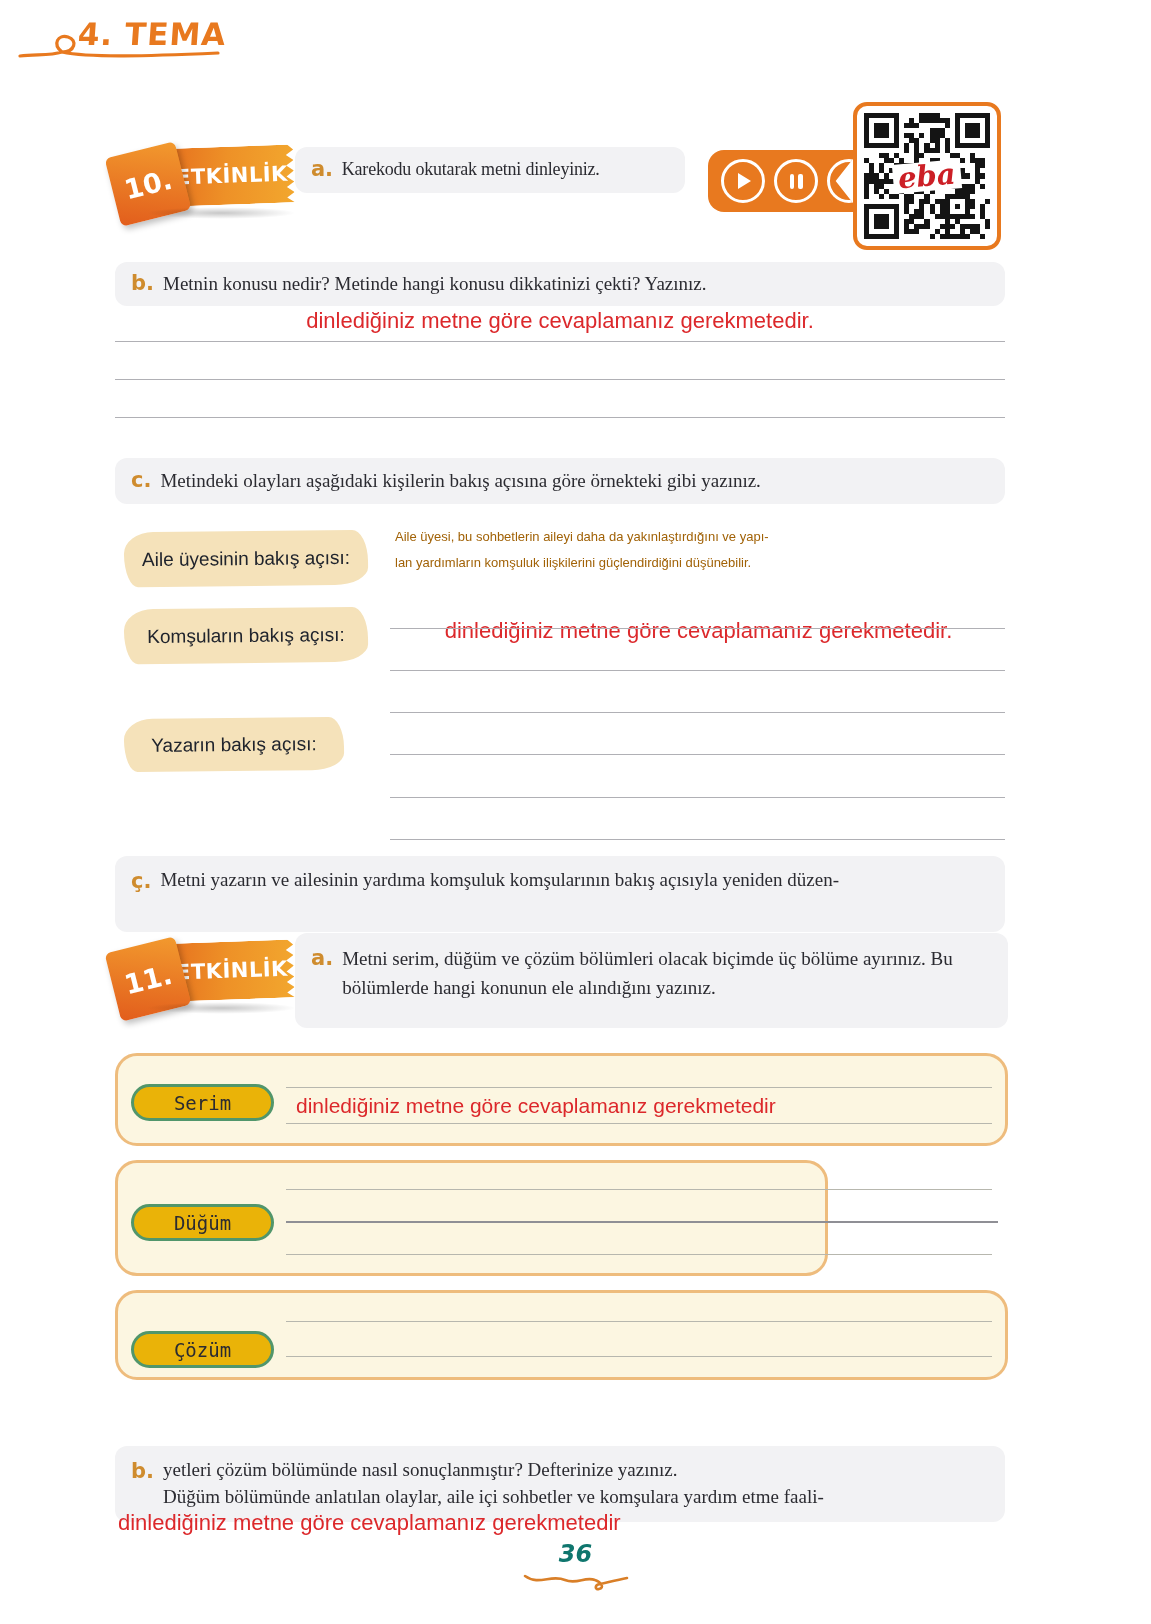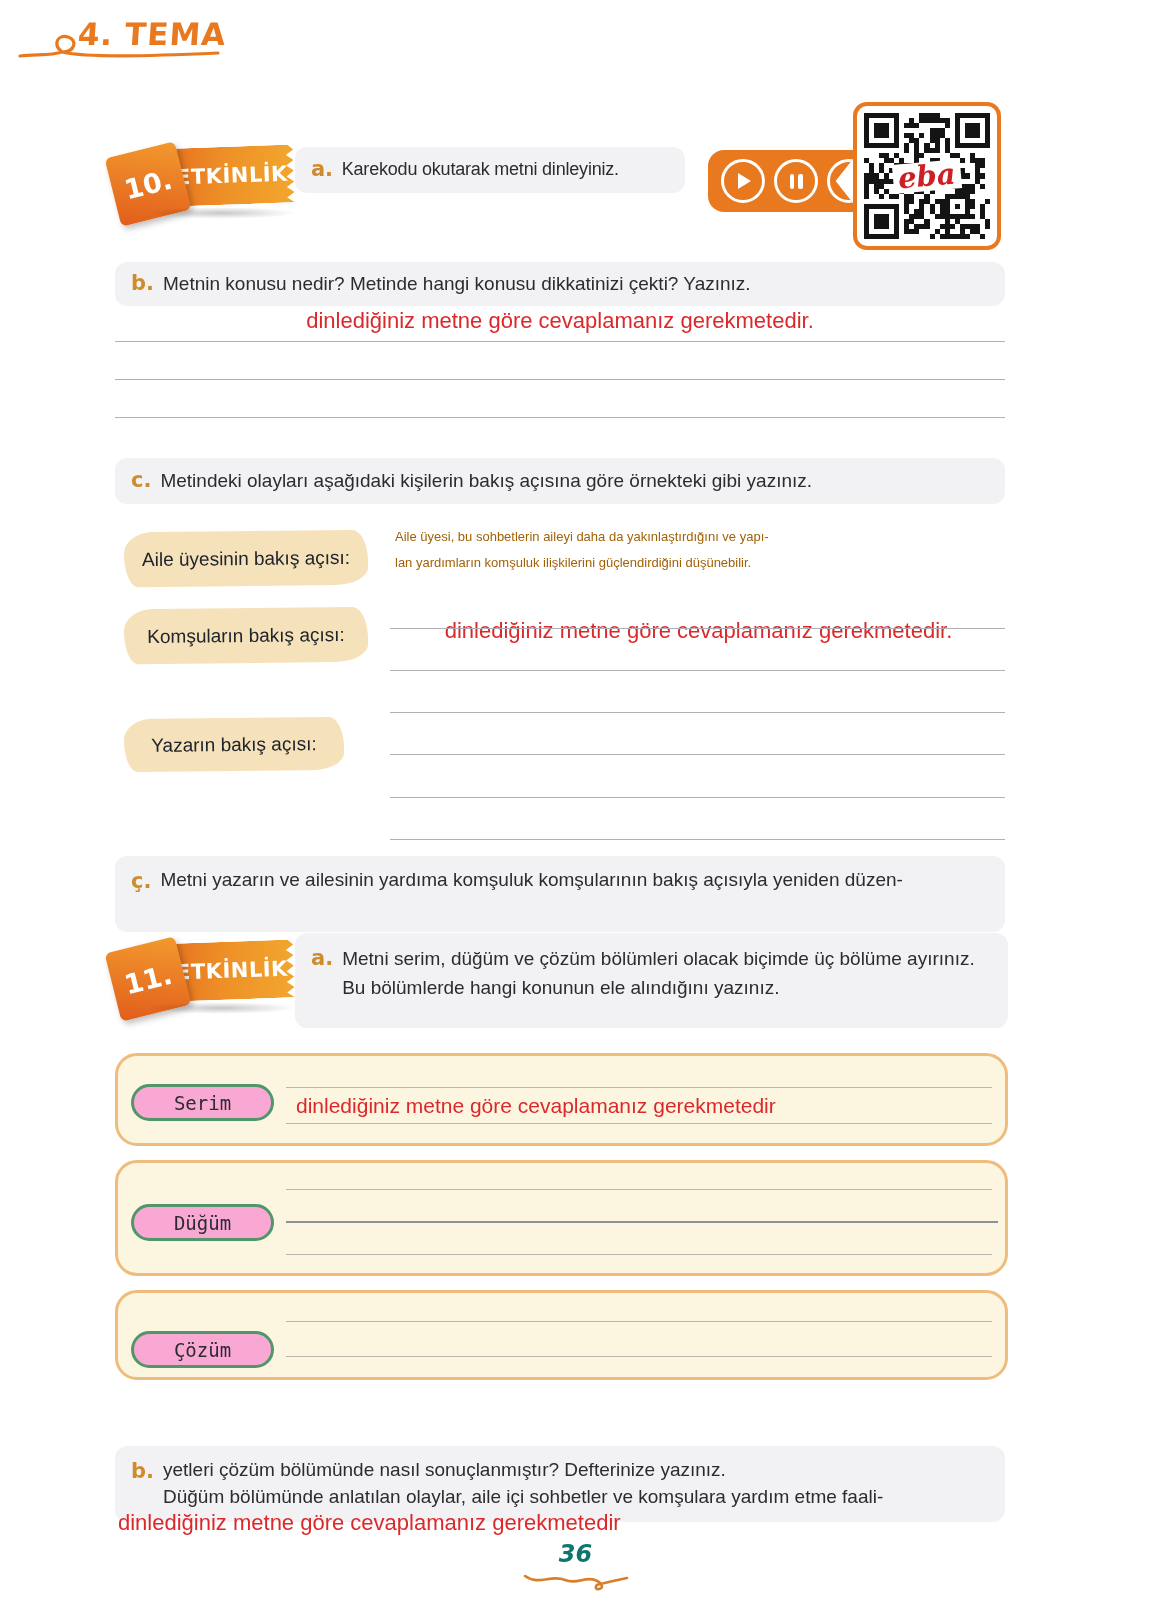--- a/index.html
+++ b/index.html
@@ -25,21 +25,21 @@
       display:flex;align-items:center;justify-content:center;box-shadow:2px 4px 6px rgba(0,0,0,.25);}
   .badge .numsq span{color:#fff;font-family:"DejaVu Sans",sans-serif;font-weight:bold;font-size:27px;}
   .badge::after{content:"";position:absolute;left:34px;top:72px;width:150px;height:12px;border-radius:50%;
       background:radial-gradient(ellipse at center,rgba(0,0,0,.22),rgba(0,0,0,0) 70%);}
 
   
   .qbox{position:absolute;background:#f2f2f4;border-radius:12px;display:flex;
         padding:11px 16px;font-size:19px;line-height:1.4;color:#2b2b31;box-sizing:border-box;}
   .marker{color:#cf8c2e;font-weight:bold;font-family:"DejaVu Sans",sans-serif;
           font-size:21px;margin-right:9px;flex:0 0 auto;}
-  .qtext{flex:1 1 auto;}
+  .qtext{flex:1 1 auto;font-family:Liberation Serif, serif;}
 
   
   .wline{position:absolute;height:0;border-top:1.6px solid #b0b0b5;}
   .wline.dark{border-top:2px solid #8f8f95;}
 
   
   .red-answer{position:absolute;font-family:"Liberation Sans",sans-serif;color:#dc282b;
               font-size:22px;white-space:nowrap;}
 
   
@@ -65,21 +65,21 @@
 
   
   .hl{position:absolute;background:#f5e2ba;display:flex;align-items:center;justify-content:center;
       font-size:19px;color:#20242d;border-radius:30px 16px 34px 14px / 22px 32px 18px 34px;
       transform:rotate(-.6deg);padding:0 14px;box-sizing:border-box;}
 
   .example-text{position:absolute;font-size:13px;line-height:26px;color:#a16207;}
 
   
   .creambox{position:absolute;background:#fcf6e1;border:3px solid #eebc7d;border-radius:22px;box-sizing:border-box;}
-  .pill{position:absolute;background:#f9a8d4;border:3px solid #51966b;border-radius:999px;
+  .pill{position:absolute;background:#eab308;border:3px solid #51966b;border-radius:999px;
         display:flex;align-items:center;justify-content:center;
         font-family:"DejaVu Sans Mono",monospace;font-size:19px;color:#2b2b31;box-sizing:border-box;}
   .cline{position:absolute;height:0;border-top:1.5px solid #b7b7ae;}
 
   
   .pageno{position:absolute;left:0;right:0;top:1540px;text-align:center;
           font-family:"DejaVu Sans",sans-serif;font-weight:bold;font-style:italic;
           font-size:24px;color:#0f766e;}
   .footsquiggle{position:absolute;left:0;right:0;top:1568px;display:flex;justify-content:center;}
 </style>
@@ -507,21 +507,21 @@
     <span class="qtext" style="line-height:1.55;">Metni serim, düğüm ve çözüm bölümleri olacak biçimde üç bölüme ayırınız. Bu bölümlerde hangi konunun ele alındığını yazınız.</span>
   </div>
 
   <div class="creambox" style="left:115px;top:1053px;width:893px;height:93px;">
     <div class="pill" style="left:13px;top:28px;width:143px;height:37px;">Serim</div>
     <div class="cline" style="left:168px;top:31px;width:706px;"></div>
     <div class="cline" style="left:168px;top:67px;width:706px;"></div>
     <div class="red-answer" style="left:178px;top:38px;font-size:21px;">dinlediğiniz metne göre cevaplamanız gerekmetedir</div>
   </div>
 
-  <div class="creambox" style="left:115px;top:1160px;width:893px;height:116px;">
+  <div class="creambox" style="left:115px;top:1160px;width:713px;height:116px;">
     <div class="cline" style="left:168px;top:26px;width:706px;"></div>
     <div class="wline dark" style="left:168px;top:58px;width:712px;"></div>
     <div class="cline" style="left:168px;top:91px;width:706px;"></div>
     <div class="pill" style="left:13px;top:41px;width:143px;height:37px;">Düğüm</div>
   </div>
 
   <div class="creambox" style="left:115px;top:1290px;width:893px;height:90px;">
     <div class="cline" style="left:168px;top:28px;width:706px;"></div>
     <div class="cline" style="left:168px;top:63px;width:706px;"></div>
     <div class="pill" style="left:13px;top:38px;width:143px;height:37px;">Çözüm</div>

